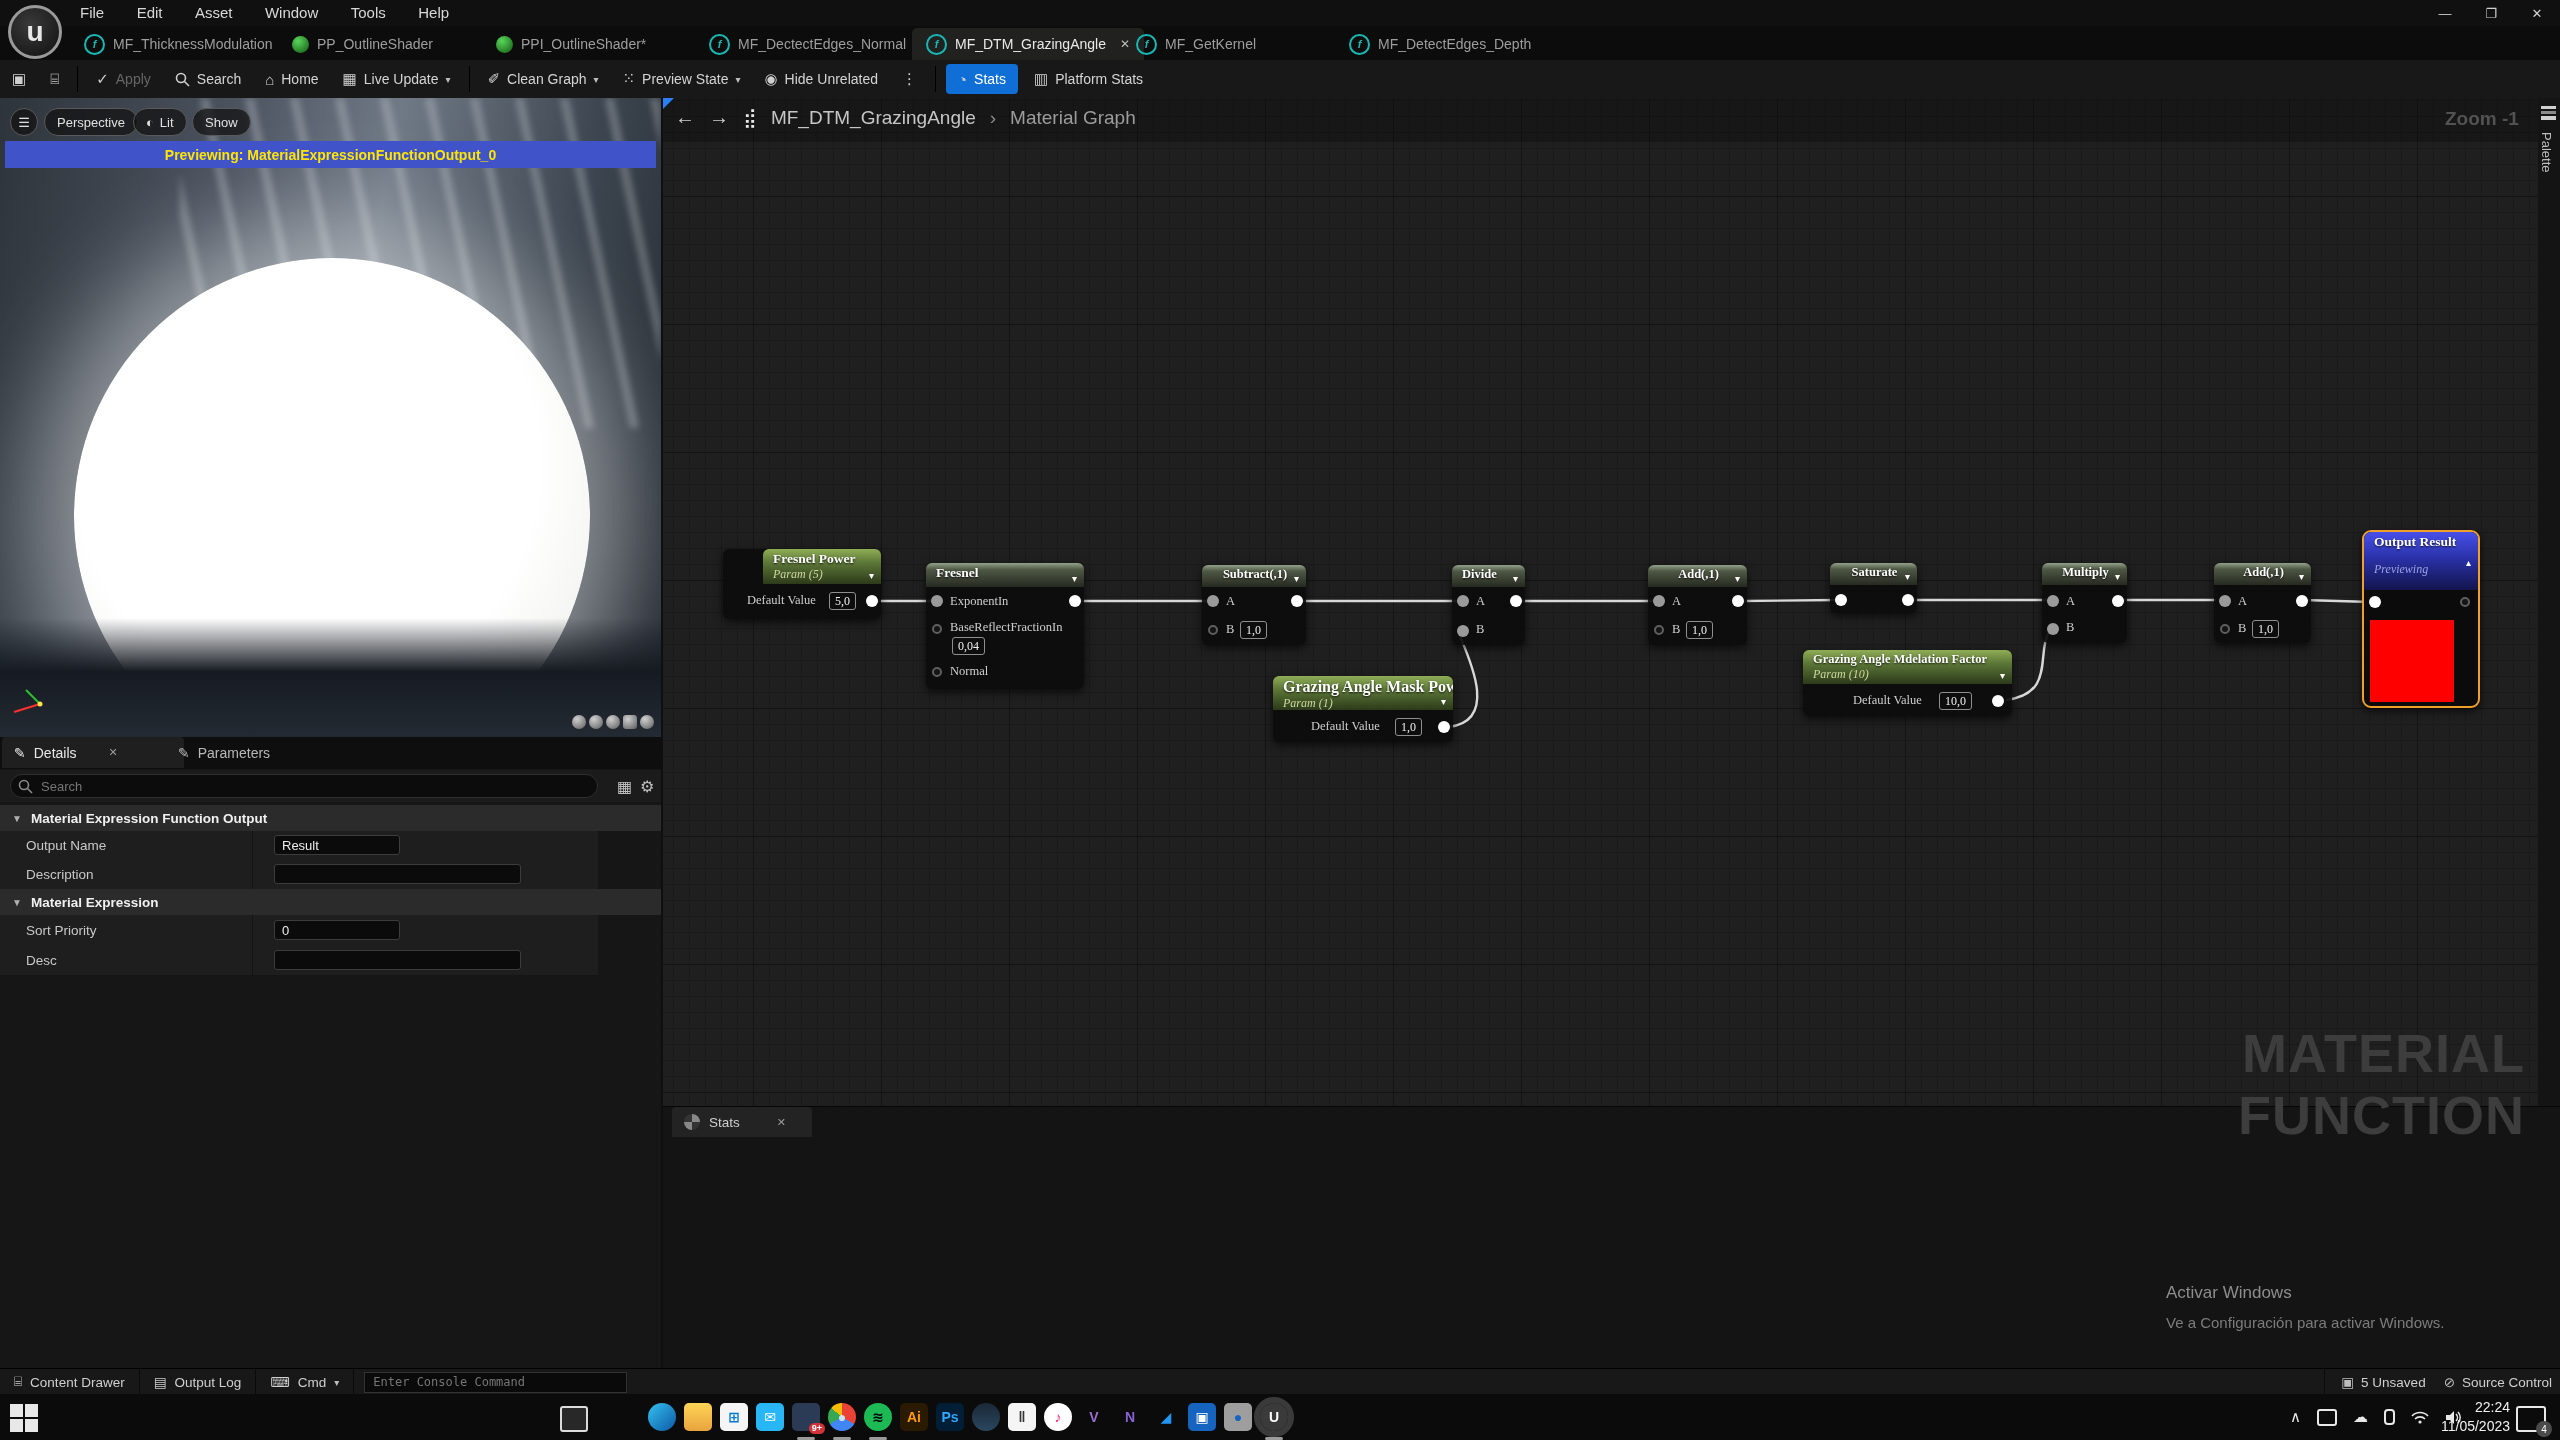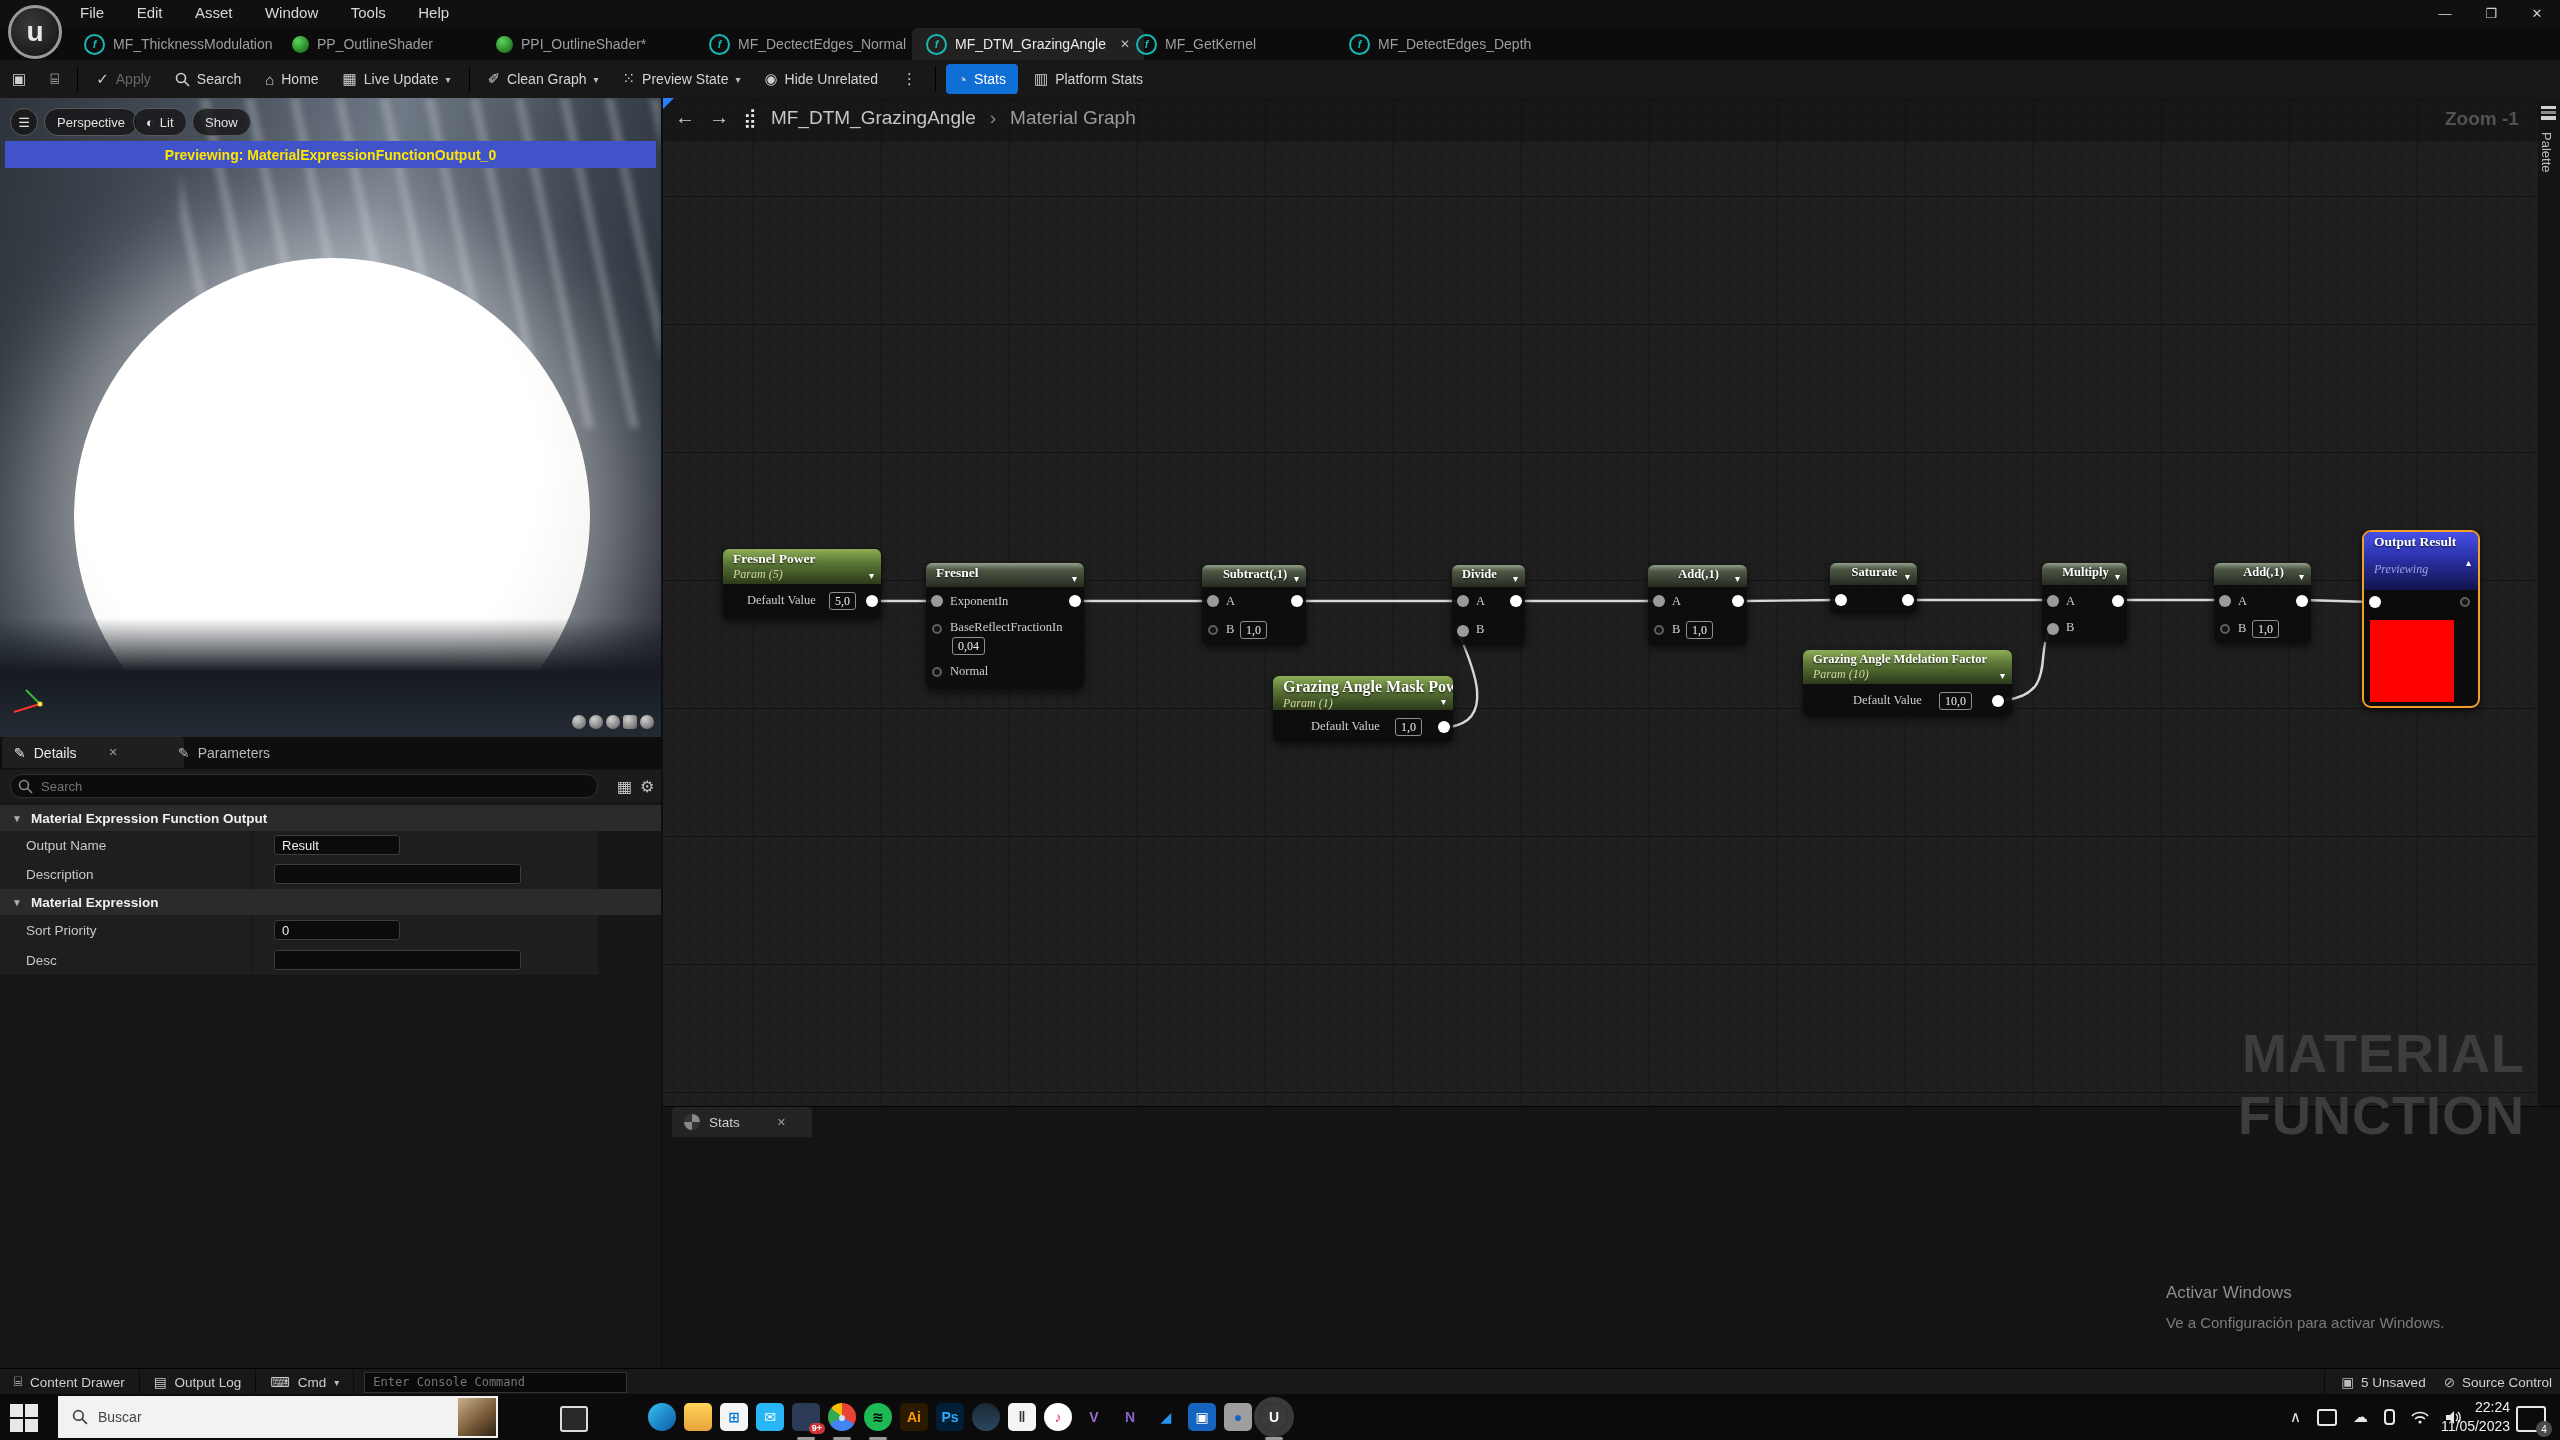--- a/index.html
+++ b/index.html
@@ -357,21 +357,21 @@
       <path d="M1449,727 C1498,721 1471,662 1459,634"></path>
       <path d="M1743,601 L1836,600"></path>
       <path d="M1913,600 L2048,600"></path>
       <path d="M2006,700 C2056,694 2036,652 2049,632"></path>
       <path d="M2123,600 L2216,600"></path>
       <path d="M2303,600 L2372,602"></path>
     </g>
   </svg>
 
   <div class="node" style="left:723px;top:549px;width:158px;height:70px;">
-    <div class="nh hdr-param" style="height:35px;">
+    <div class="nh hdr-param" style="height:35px;margin-left:40px;">
       <div class="nt">Fresnel Power</div>
       <div class="ns">Param (5)</div>
       <span class="ncaret">▾</span>
     </div>
     <span class="plbl" style="left:24px;top:44px;">Default Value</span>
     <span class="vbox" style="left:106px;top:43px;">5,0</span>
     <span class="pin on" style="right:3px;top:46px;"></span>
   </div>
 
   <div class="node" style="left:926px;top:563px;width:158px;height:126px;">
@@ -530,28 +530,20 @@
     </div>
   </div>
 
   <div class="abs" id="taskbar">
     <div class="abs" id="tb-start" style="position:absolute;">
         <div></div>
         <div></div>
         <div></div>
         <div></div>
       </div>
-    <div class="abs" id="tb-search" style="position:absolute;">
-      <svg width="16" height="16" viewBox="0 0 15 15">
-          <circle cx="6" cy="6" r="4.5" fill="none" stroke="#444" stroke-width="1.6"></circle>
-          <line x1="9.5" y1="9.5" x2="14" y2="14" stroke="#444" stroke-width="1.6"></line>
-        </svg>
-      <span>Buscar</span>
-      <span id="tb-avatar"></span>
-    </div>
     <div class="abs" id="taskview" style="position:absolute;"></div>
   </div>
   <div id="taskbar-apps">
       <div class="app circle" style="left: 648px; background: linear-gradient(135deg, rgb(53, 193, 241), rgb(12, 89, 164)); color: rgb(255, 255, 255);"></div>
       <div class="app" style="left: 684px; background: linear-gradient(rgb(255, 212, 86), rgb(232, 163, 61)); color: rgb(255, 255, 255);"></div>
       <div class="app" style="left: 720px; background: rgb(245, 245, 245); color: rgb(0, 120, 212);">⊞</div>
       <div class="app" style="left: 756px; background: rgb(41, 182, 246); color: rgb(255, 255, 255);">✉</div>
       <div class="app" style="left: 792px; background: rgb(43, 58, 85); color: rgb(255, 255, 255);">
         <span class="badge">9+</span>
       </div>

